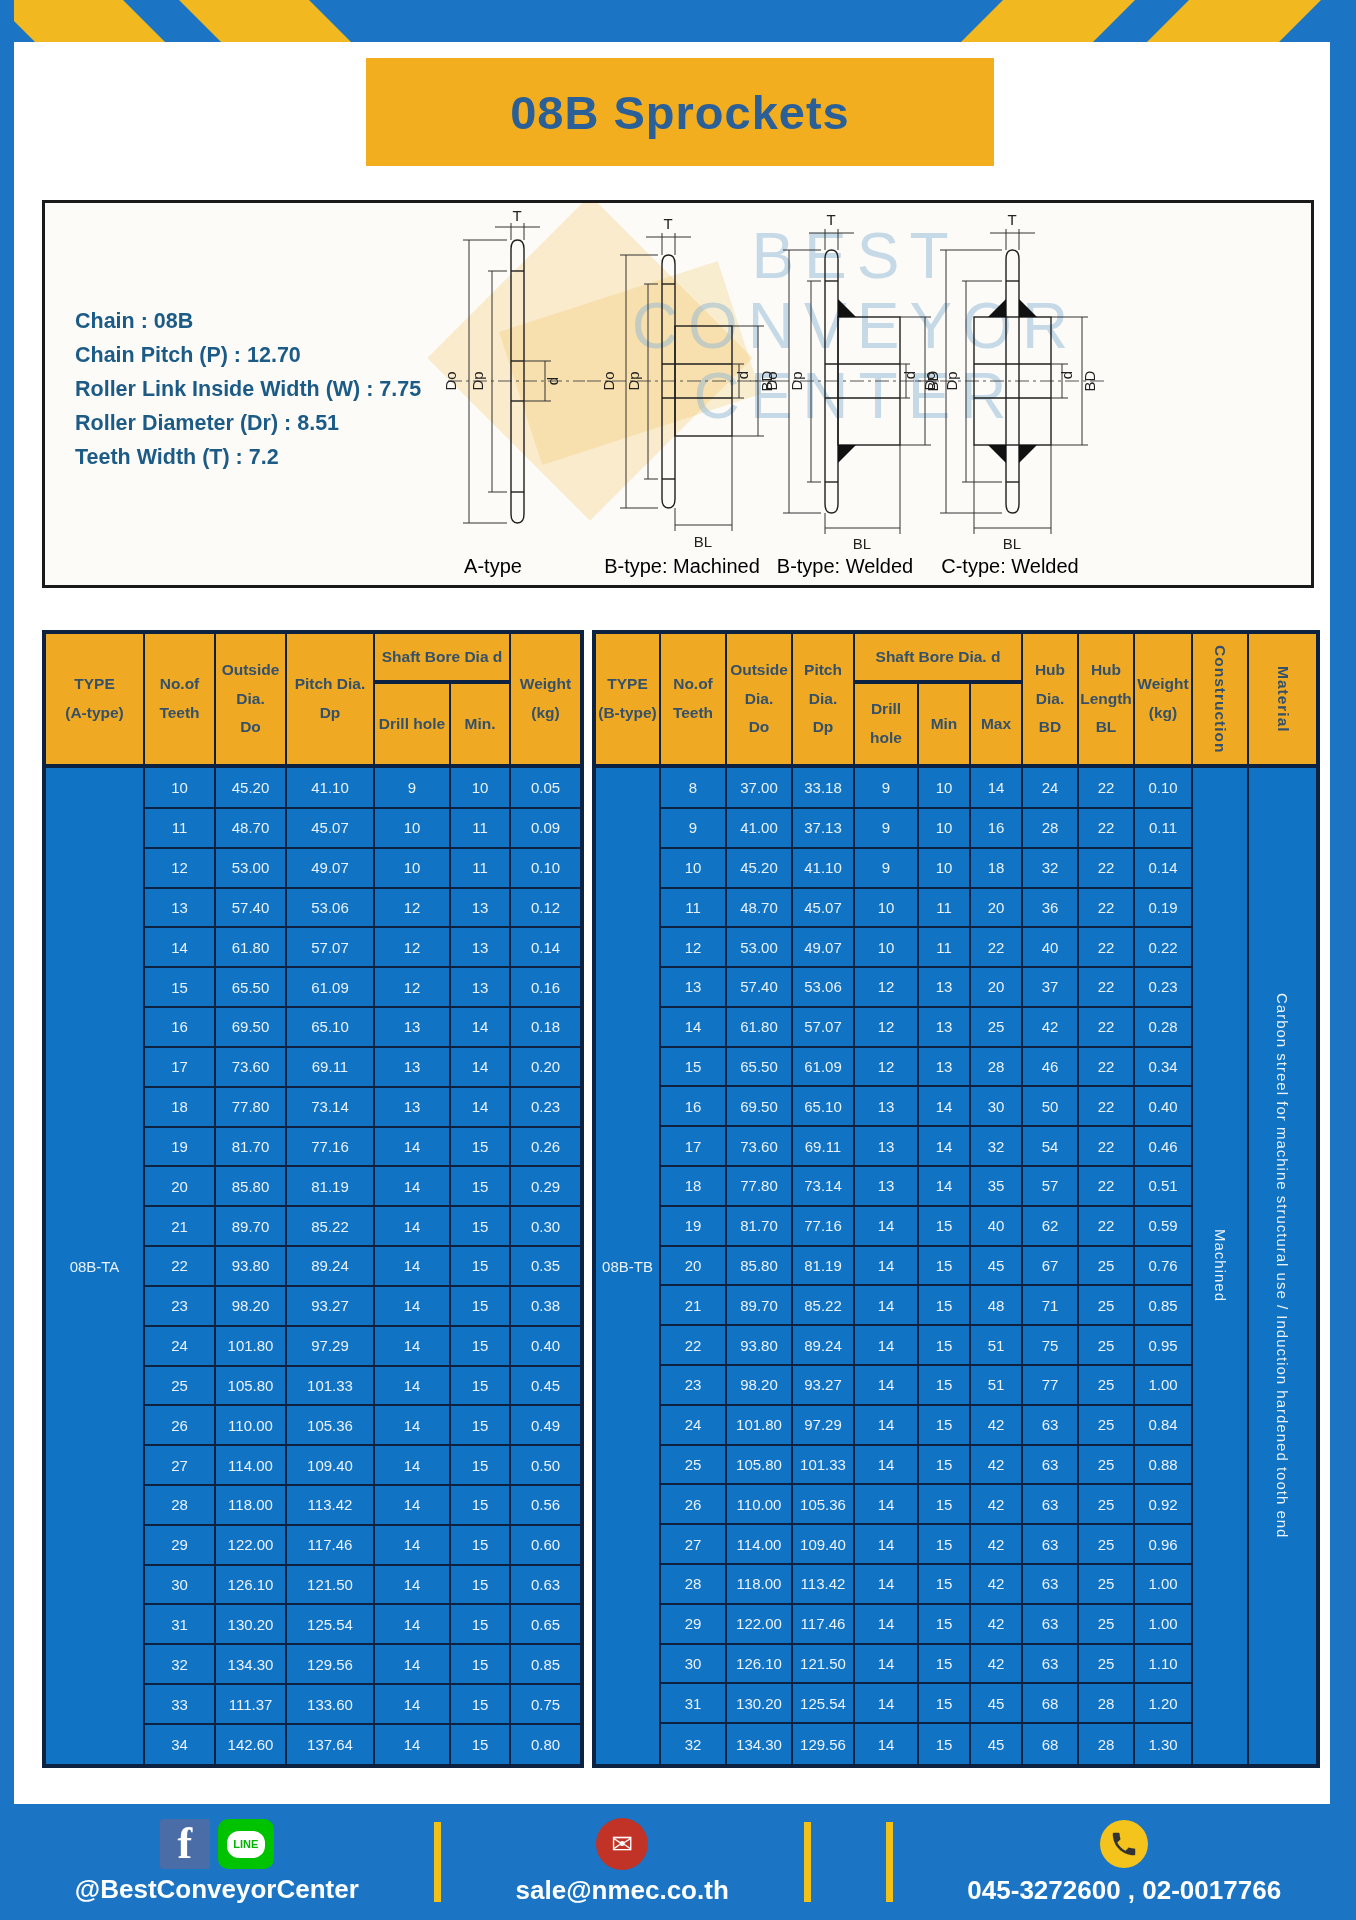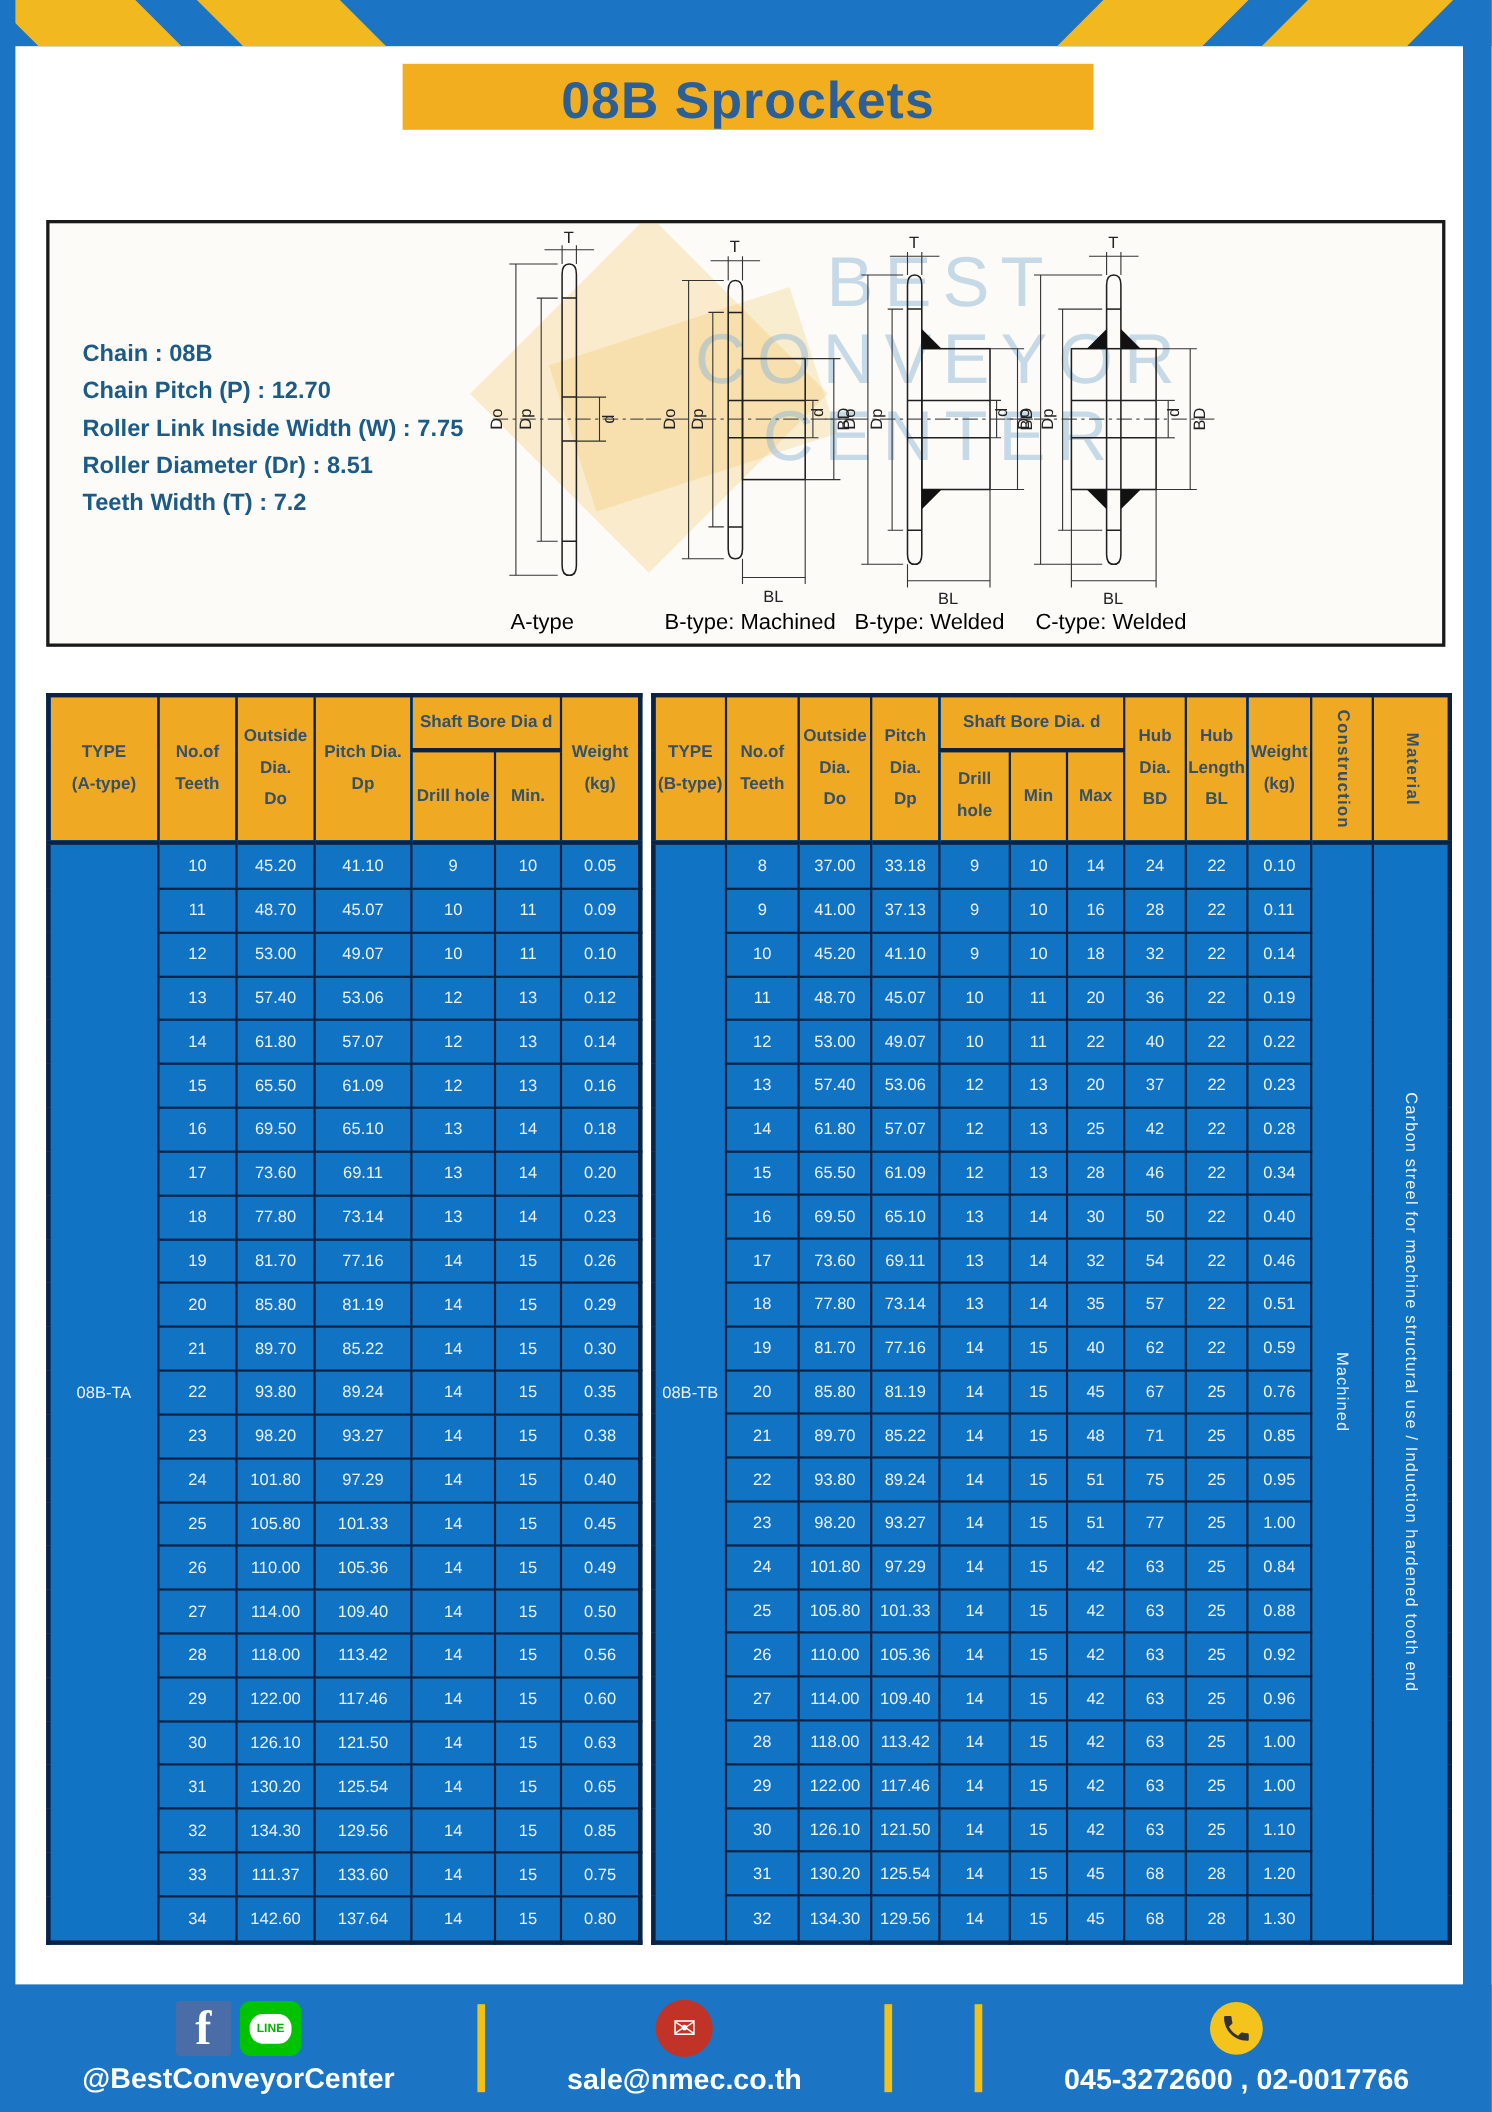--- a/index.html
+++ b/index.html
@@ -9,22 +9,22 @@
   
   .topbar{position:absolute;left:0;top:0;width:1356px;height:42px;background:#1B74C4;overflow:hidden;}
   .stripe{position:absolute;top:-4px;height:50px;background:#F2B81F;}
   .s1{left:14px;width:130px;transform:skewX(45deg);}
   .s2{left:200px;width:130px;transform:skewX(45deg);}
   .s3{left:982px;width:132px;transform:skewX(-45deg);}
   .s4{left:1168px;width:132px;transform:skewX(-45deg);}
   .frame-left{position:absolute;left:0;top:0;width:14px;height:1920px;background:#1B74C4;}
   .frame-right{position:absolute;right:0;top:0;width:26px;height:1920px;background:#1B74C4;}
 
-  .title-box{position:absolute;left:366px;top:58px;width:628px;height:60px;background:#F2AE1E;
-             display:flex;align-items:flex-end;justify-content:center;}
+  .title-box{position:absolute;left:366px;top:58px;width:628px;height:108px;background:#F2AE1E;
+             display:flex;align-items:center;justify-content:center;}
   .title-box .t{font-size:47px;font-weight:bold;color:#2B5F97;letter-spacing:1px;}
 
   
   .panel{position:absolute;left:42px;top:200px;width:1272px;height:388px;background:#FCFBF8;
          border:3px solid #1A1A1A;box-sizing:border-box;overflow:hidden;}
   .wm-shape{position:absolute;left:430px;top:40px;width:230px;height:230px;background:rgba(243,186,70,.25);
             transform:rotate(45deg);}
   .wm-shape2{position:absolute;left:470px;top:90px;width:230px;height:140px;background:rgba(243,186,70,.22);
             transform:rotate(-18deg);}
   .wm{position:absolute;left:520px;top:18px;width:580px;text-align:center;font-weight:normal;

